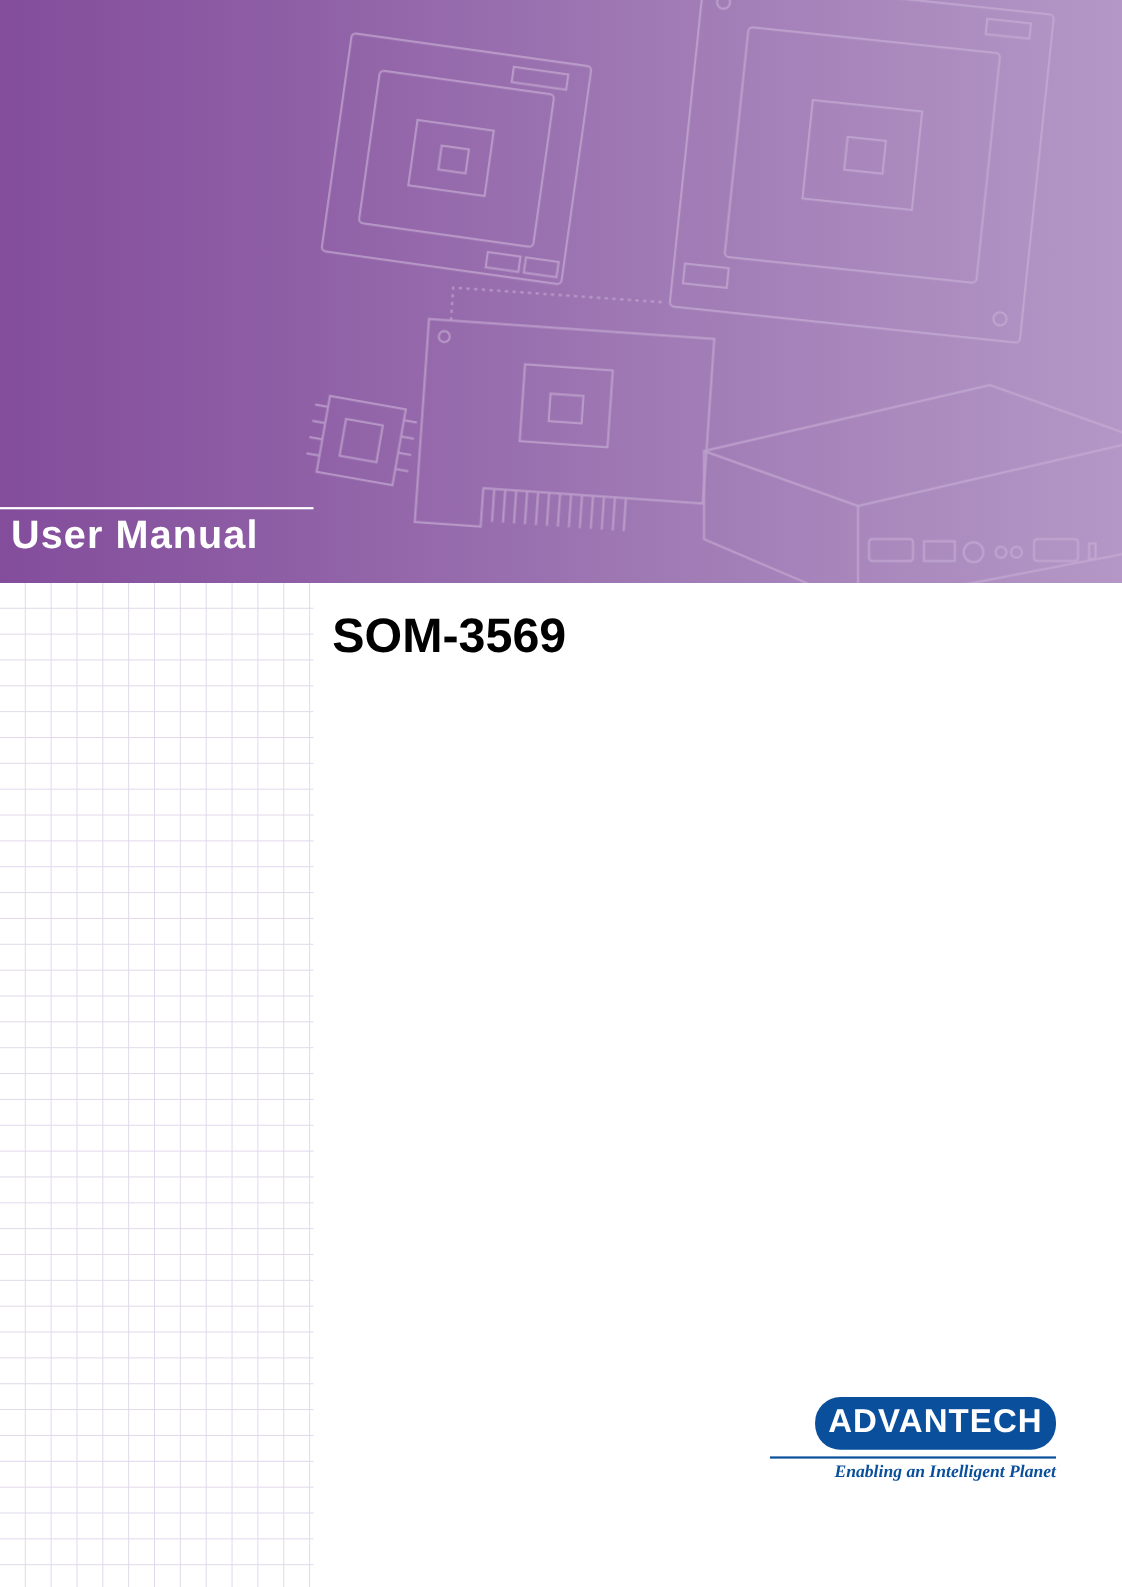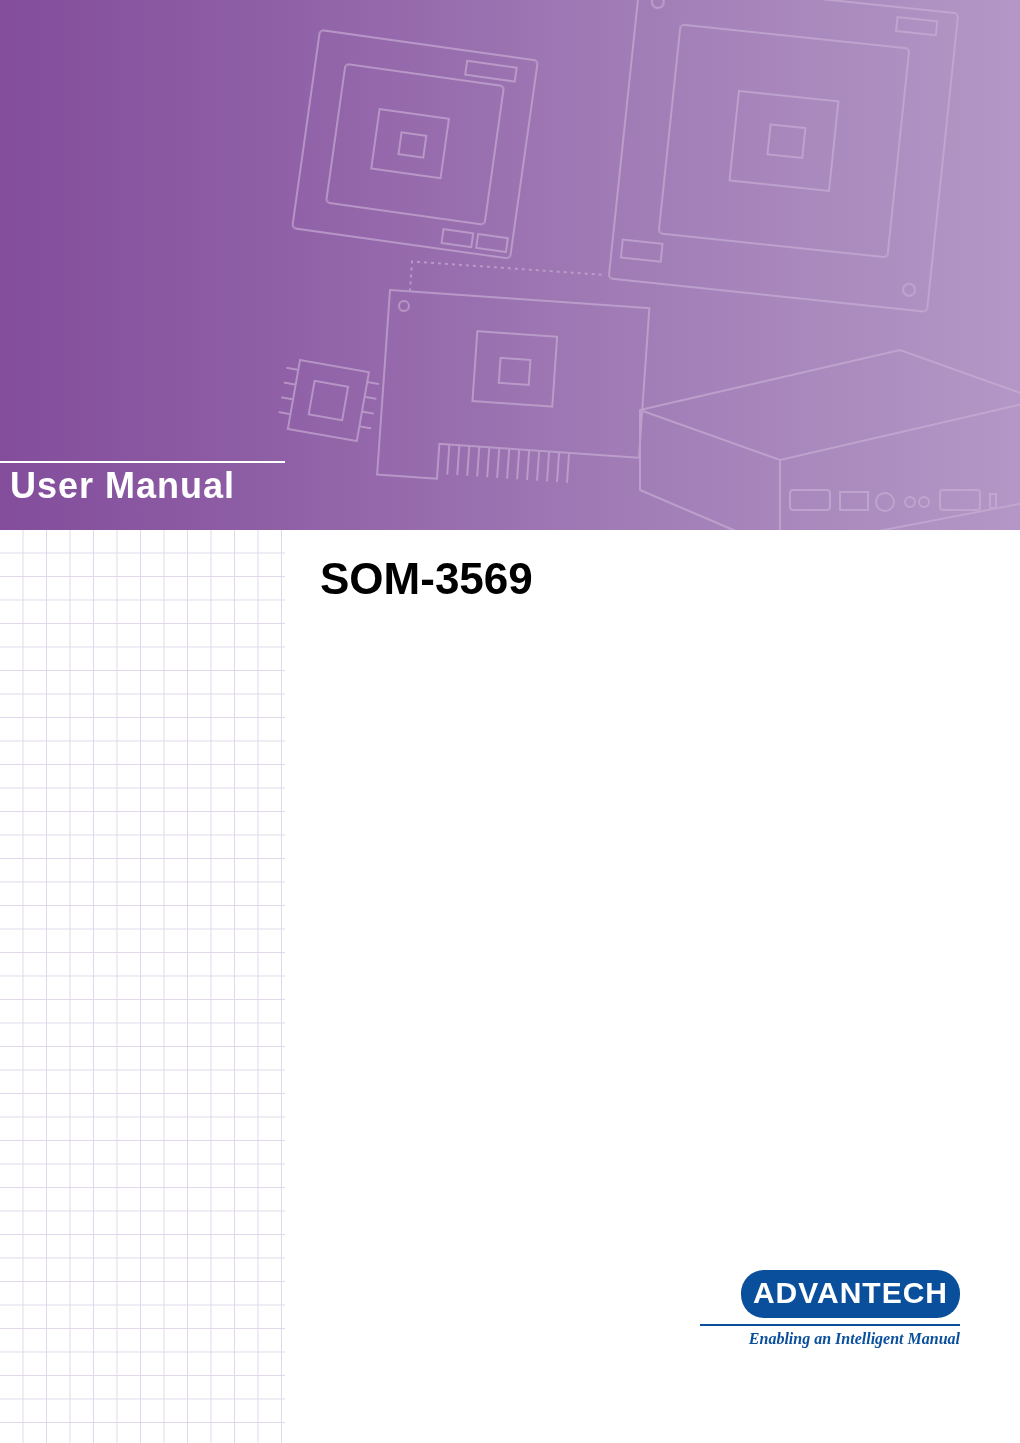--- a/index.html
+++ b/index.html
@@ -40,21 +40,21 @@
     background-image:
       linear-gradient(to right, #e1d9eb 1px, transparent 1px),
       linear-gradient(to bottom, #e1d9eb 1px, transparent 1px);
     background-size: 23.5px 23.5px;
     background-position: -1px -1px;
   }
 
   
   .product-title {
     position: absolute;
-    left: 320px; top: 554px;
+    left: 302px; top: 554px;
     font-size: 44px;
     font-weight: 700;
     color: #000;
   }
 
   
   .logo-block {
     position: absolute;
     right: 60px; bottom: 95px;
     width: 260px;
@@ -157,16 +157,16 @@
 
   <div class="grid-area"></div>
 
   <div class="product-title">SOM-3569</div>
 
   <div class="logo-block">
     <div class="logo-box">
       <span>ADVANTECH</span>
     </div>
     <hr class="logo-rule">
-    <div class="tagline">Enabling an Intelligent Manual</div>
+    <div class="tagline">Enabling an Intelligent Planet</div>
   </div>
 
 </div>
 
 </body></html>

